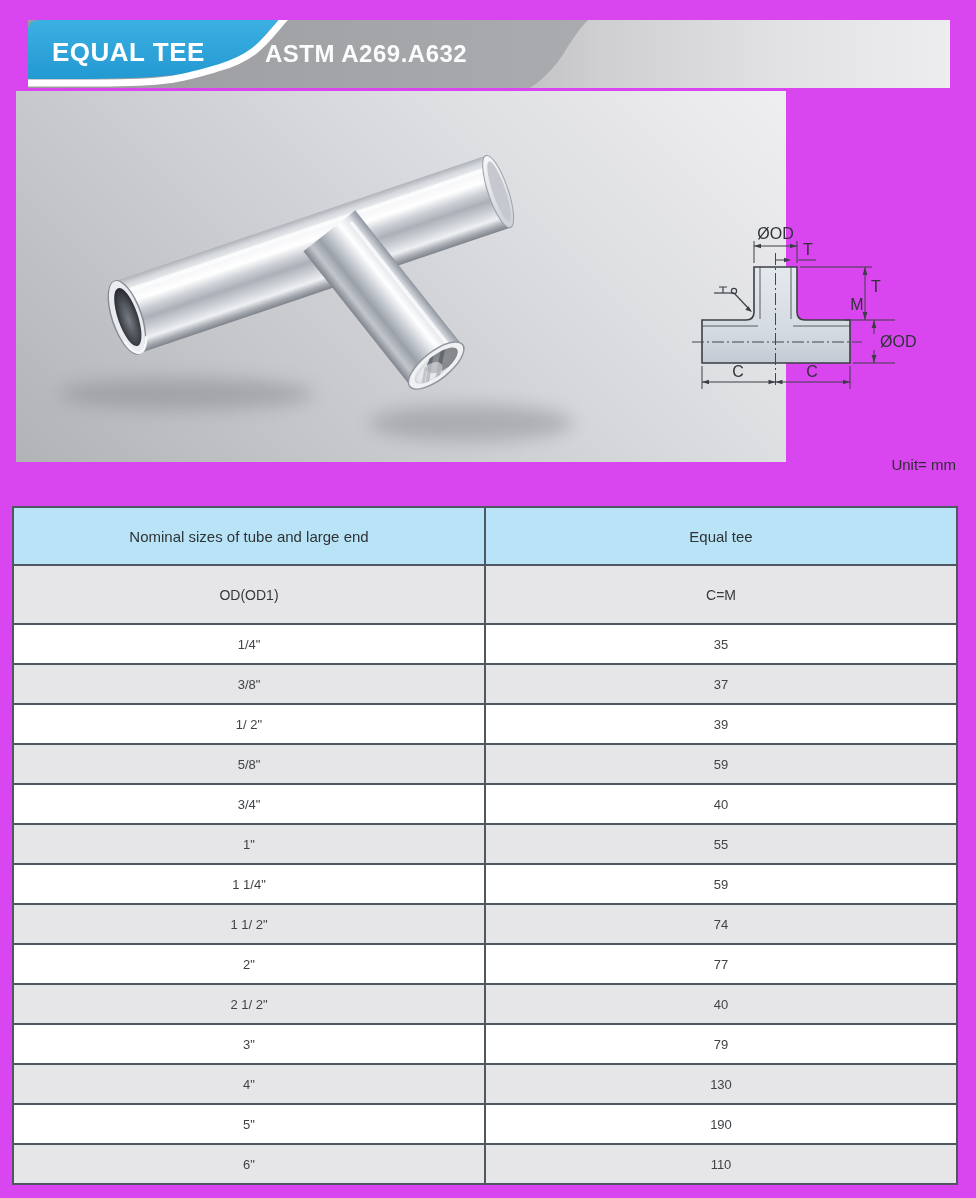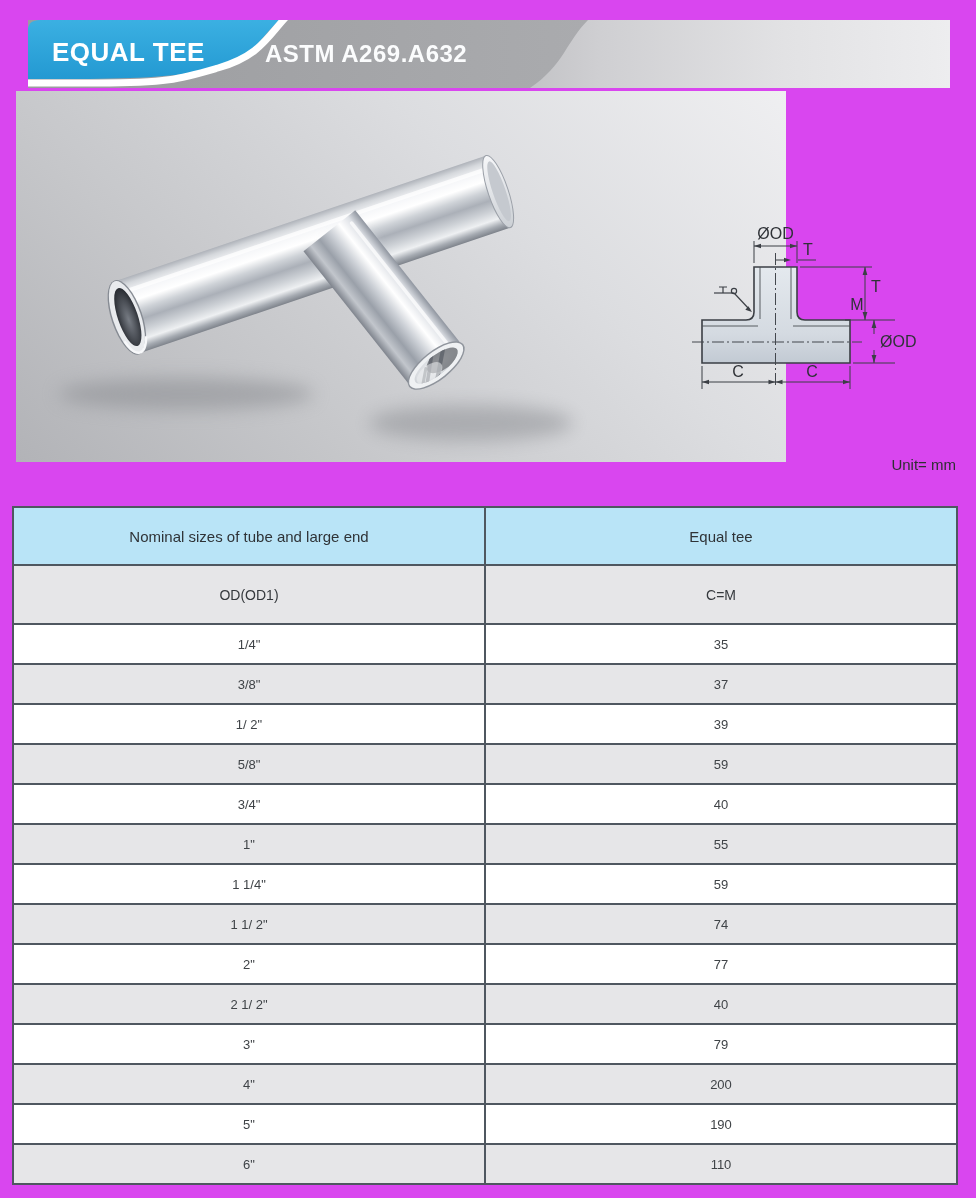--- a/index.html
+++ b/index.html
@@ -269,21 +269,21 @@
           <tr class="alt">
           <td>2 1/ 2"</td>
           <td>40</td>
         </tr>
           <tr>
           <td>3"</td>
           <td>79</td>
         </tr>
           <tr class="alt">
           <td>4"</td>
-          <td>200</td>
+          <td>130</td>
         </tr>
           <tr>
           <td>5"</td>
           <td>190</td>
         </tr>
           <tr class="alt">
           <td>6"</td>
           <td>110</td>
         </tr>
         </tbody>

